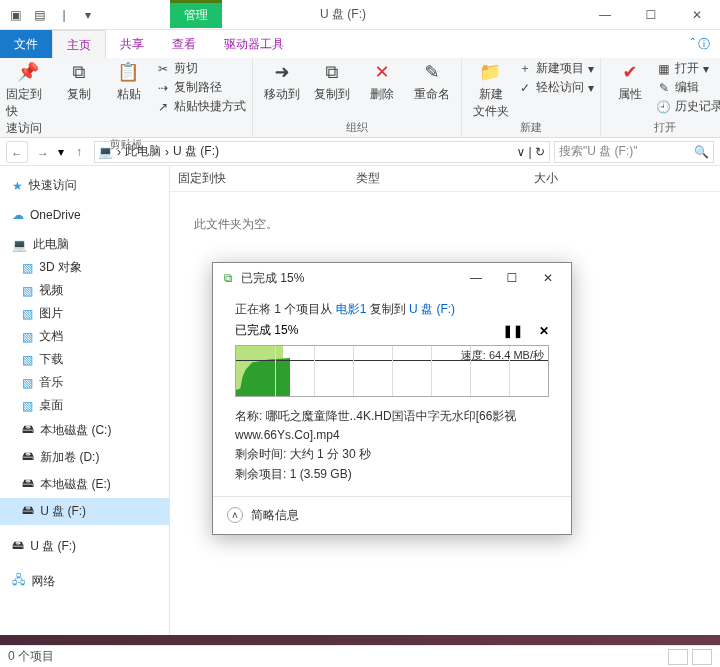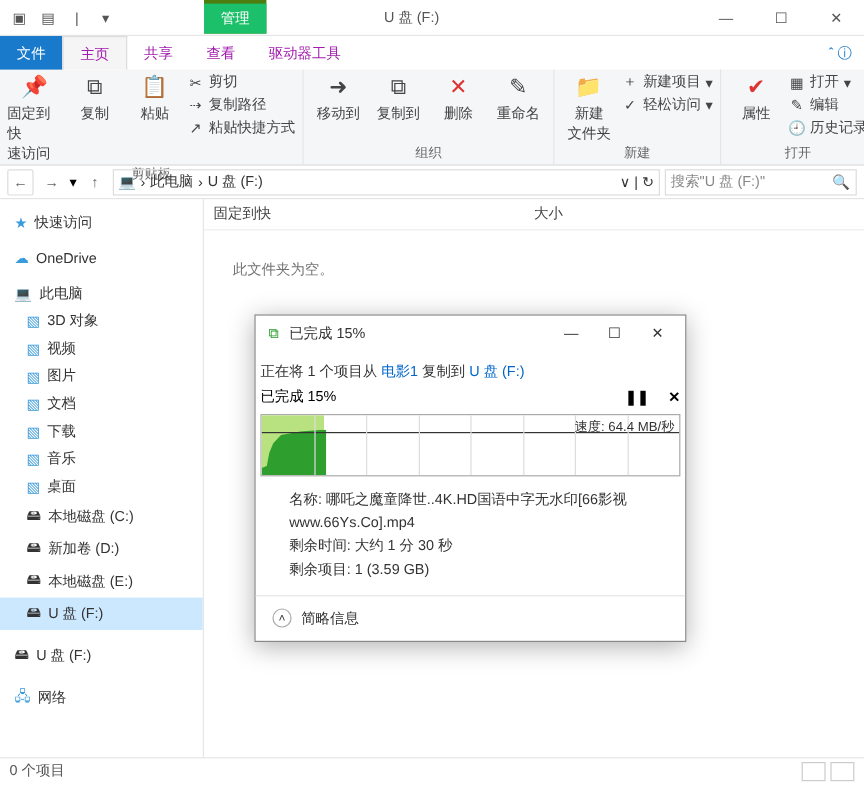--- a/index.html
+++ b/index.html
@@ -35,40 +35,40 @@
 .body-area{display:flex;height:480px;}
 .sidebar{width:170px;border-right:1px solid #e5e5e5;padding:8px 0;overflow:hidden;}
 .sidebar .item{display:flex;align-items:center;gap:6px;padding:3px 10px 3px 22px;color:#333;white-space:nowrap;}
 .sidebar .item.top{padding-left:12px;}
 .sidebar .item.sel{background:#cce8ff;}
 .sidebar .sp{height:8px;}
 .content{flex:1;display:flex;flex-direction:column;}
 .col-headers{display:flex;border-bottom:1px solid #eee;padding:4px 8px;color:#444;}
 .col-headers div{flex:1;}
 .empty{text-align:left;color:#737373;padding:24px;}
-.status{position:absolute;bottom:14px;left:0;right:0;height:22px;border-top:1px solid #e5e5e5;display:flex;align-items:center;padding:0 8px;color:#555;background:#fff;}
+.status{position:absolute;bottom:0;left:0;right:0;height:22px;border-top:1px solid #e5e5e5;display:flex;align-items:center;padding:0 8px;color:#555;background:#fff;}
 .status .view-btns{margin-left:auto;display:flex;gap:4px;}
 .status .view-btns div{width:20px;height:16px;border:1px solid #ccc;}
 
 .dialog{position:absolute;top:262px;left:212px;width:360px;background:#fff;border:1px solid #888;box-shadow:0 4px 20px rgba(0,0,0,0.3);}
 .dlg-title{height:30px;display:flex;align-items:center;padding:0 8px;gap:6px;}
 .dlg-title .t{flex:1;color:#333;}
 .dlg-title .wc{width:30px;text-align:center;color:#333;}
-.dlg-body{padding:8px 4px 12px;}
+.dlg-body{padding:8px 22px 12px;}
 .dlg-body .line1{color:#333;}
 .dlg-body .line1 a{color:#0066cc;}
 .dlg-body .done{font-size:14px;margin:4px 0 6px;display:flex;align-items:center;}
 .dlg-body .done .pp{margin-left:auto;display:flex;gap:16px;font-size:14px;}
 .graph{height:52px;border:1px solid #aaa;position:relative;background:#fff;overflow:hidden;}
 .graph .grid-v{position:absolute;top:0;bottom:0;width:1px;background:#ddd;}
 .graph .fill-light{position:absolute;left:0;top:0;bottom:0;width:15%;background:#b7e27f;}
 .graph .curve{position:absolute;left:0;bottom:0;width:54px;height:38px;background:#2e9e2e;clip-path:polygon(0 100%,0 84%,8% 80%,12% 50%,18% 30%,30% 12%,60% 4%,100% 0,100% 100%);}
 .graph .hline{position:absolute;left:0;right:0;top:14px;height:1px;background:#333;}
 .graph .speed{position:absolute;right:4px;top:2px;font-size:11px;color:#333;}
-.meta{margin-top:10px;color:#333;line-height:1.6;margin-left:24px;}
+.meta{margin-top:10px;color:#333;line-height:1.6;}
 .more{border-top:1px solid #e5e5e5;padding:10px 14px;display:flex;align-items:center;gap:8px;color:#333;}
 .more .chev{width:16px;height:16px;border:1px solid #aaa;border-radius:50%;display:flex;align-items:center;justify-content:center;font-size:10px;}
 .ico-folder{color:#f0b429;}
 .ico-blue{color:#3a9bdc;}
 .sm-ico{width:14px;height:14px;display:inline-flex;align-items:center;justify-content:center;}
 .bg-strip{position:absolute;left:0;bottom:22px;right:0;height:10px;background:linear-gradient(90deg,#4a2a3a,#6a3a4a);}
 </style>
 </head>
 <body>
 
@@ -272,20 +272,21 @@
       </div>
     <div class="sp"></div>
     <div class="item top">
         <span class="ico-blue">🖧</span>
         <span>网络</span>
       </div>
   </div>
   <div class="content">
     <div class="col-headers">
       <div>固定到快</div>
+      <div>类型</div>
       <div>大小</div>
     </div>
     <div class="empty">此文件夹为空。</div>
   </div>
 </div>
 
 <div class="bg-strip"></div>
 
 <div class="status">
   <span>0 个项目</span>

